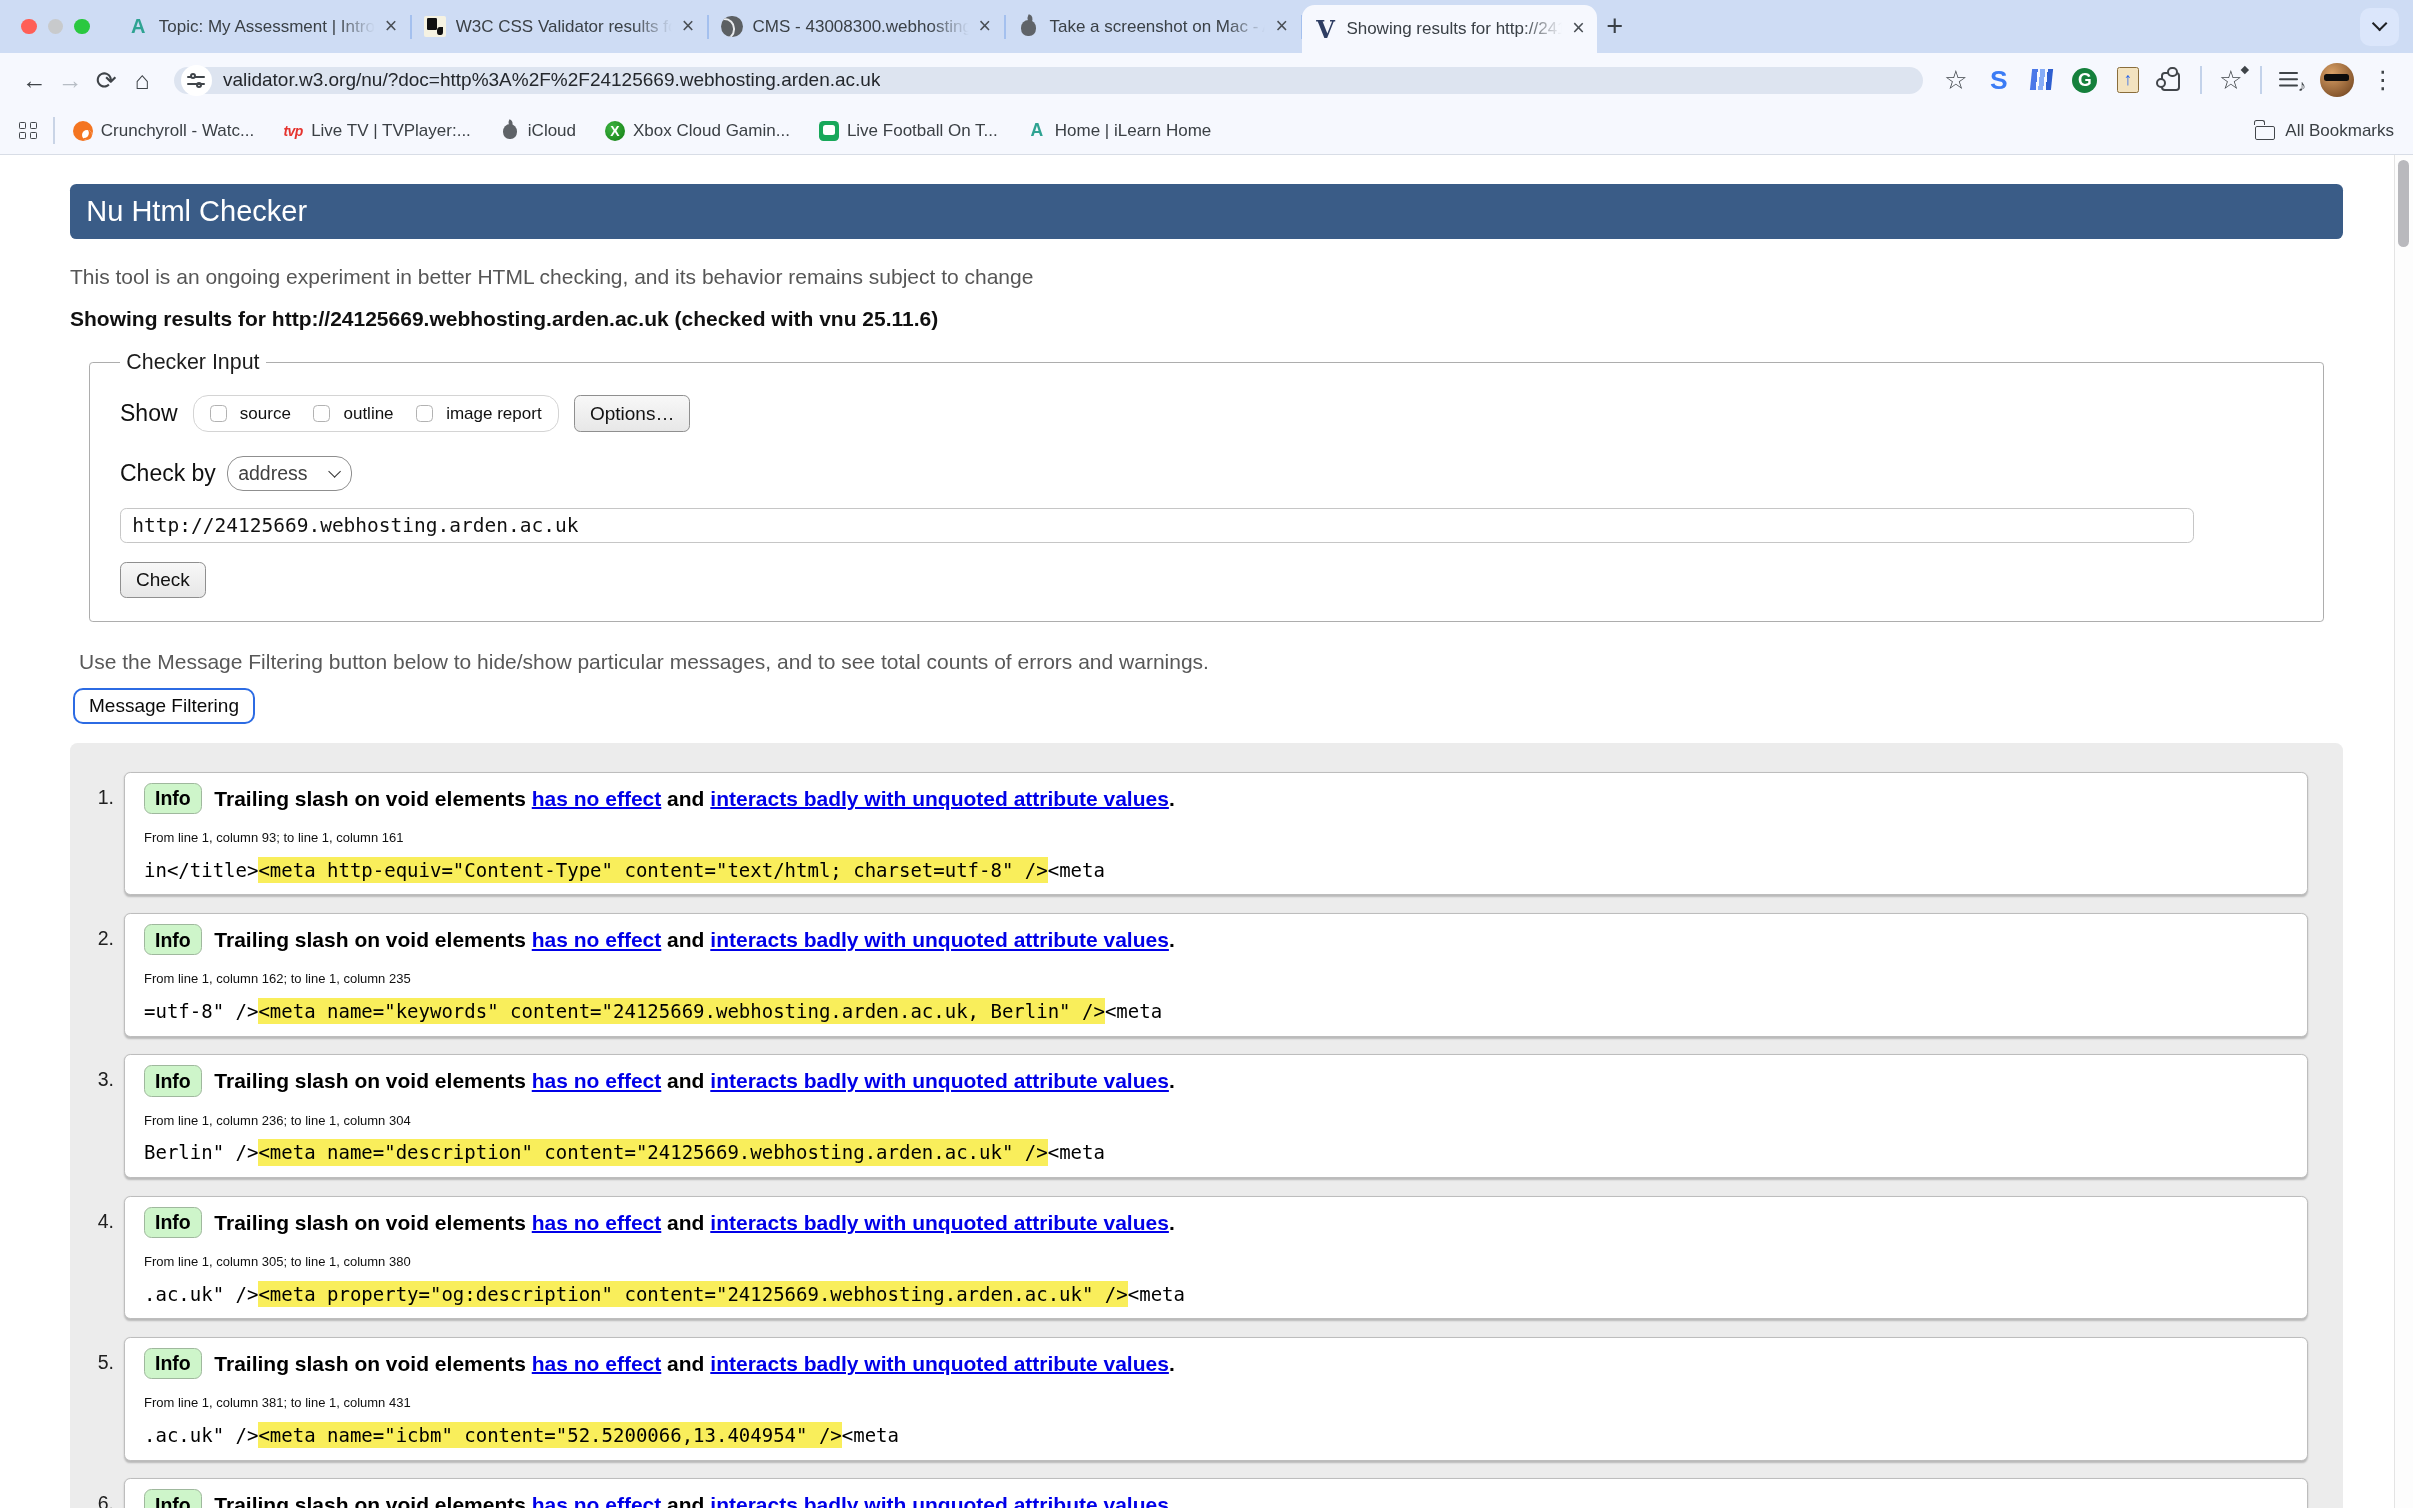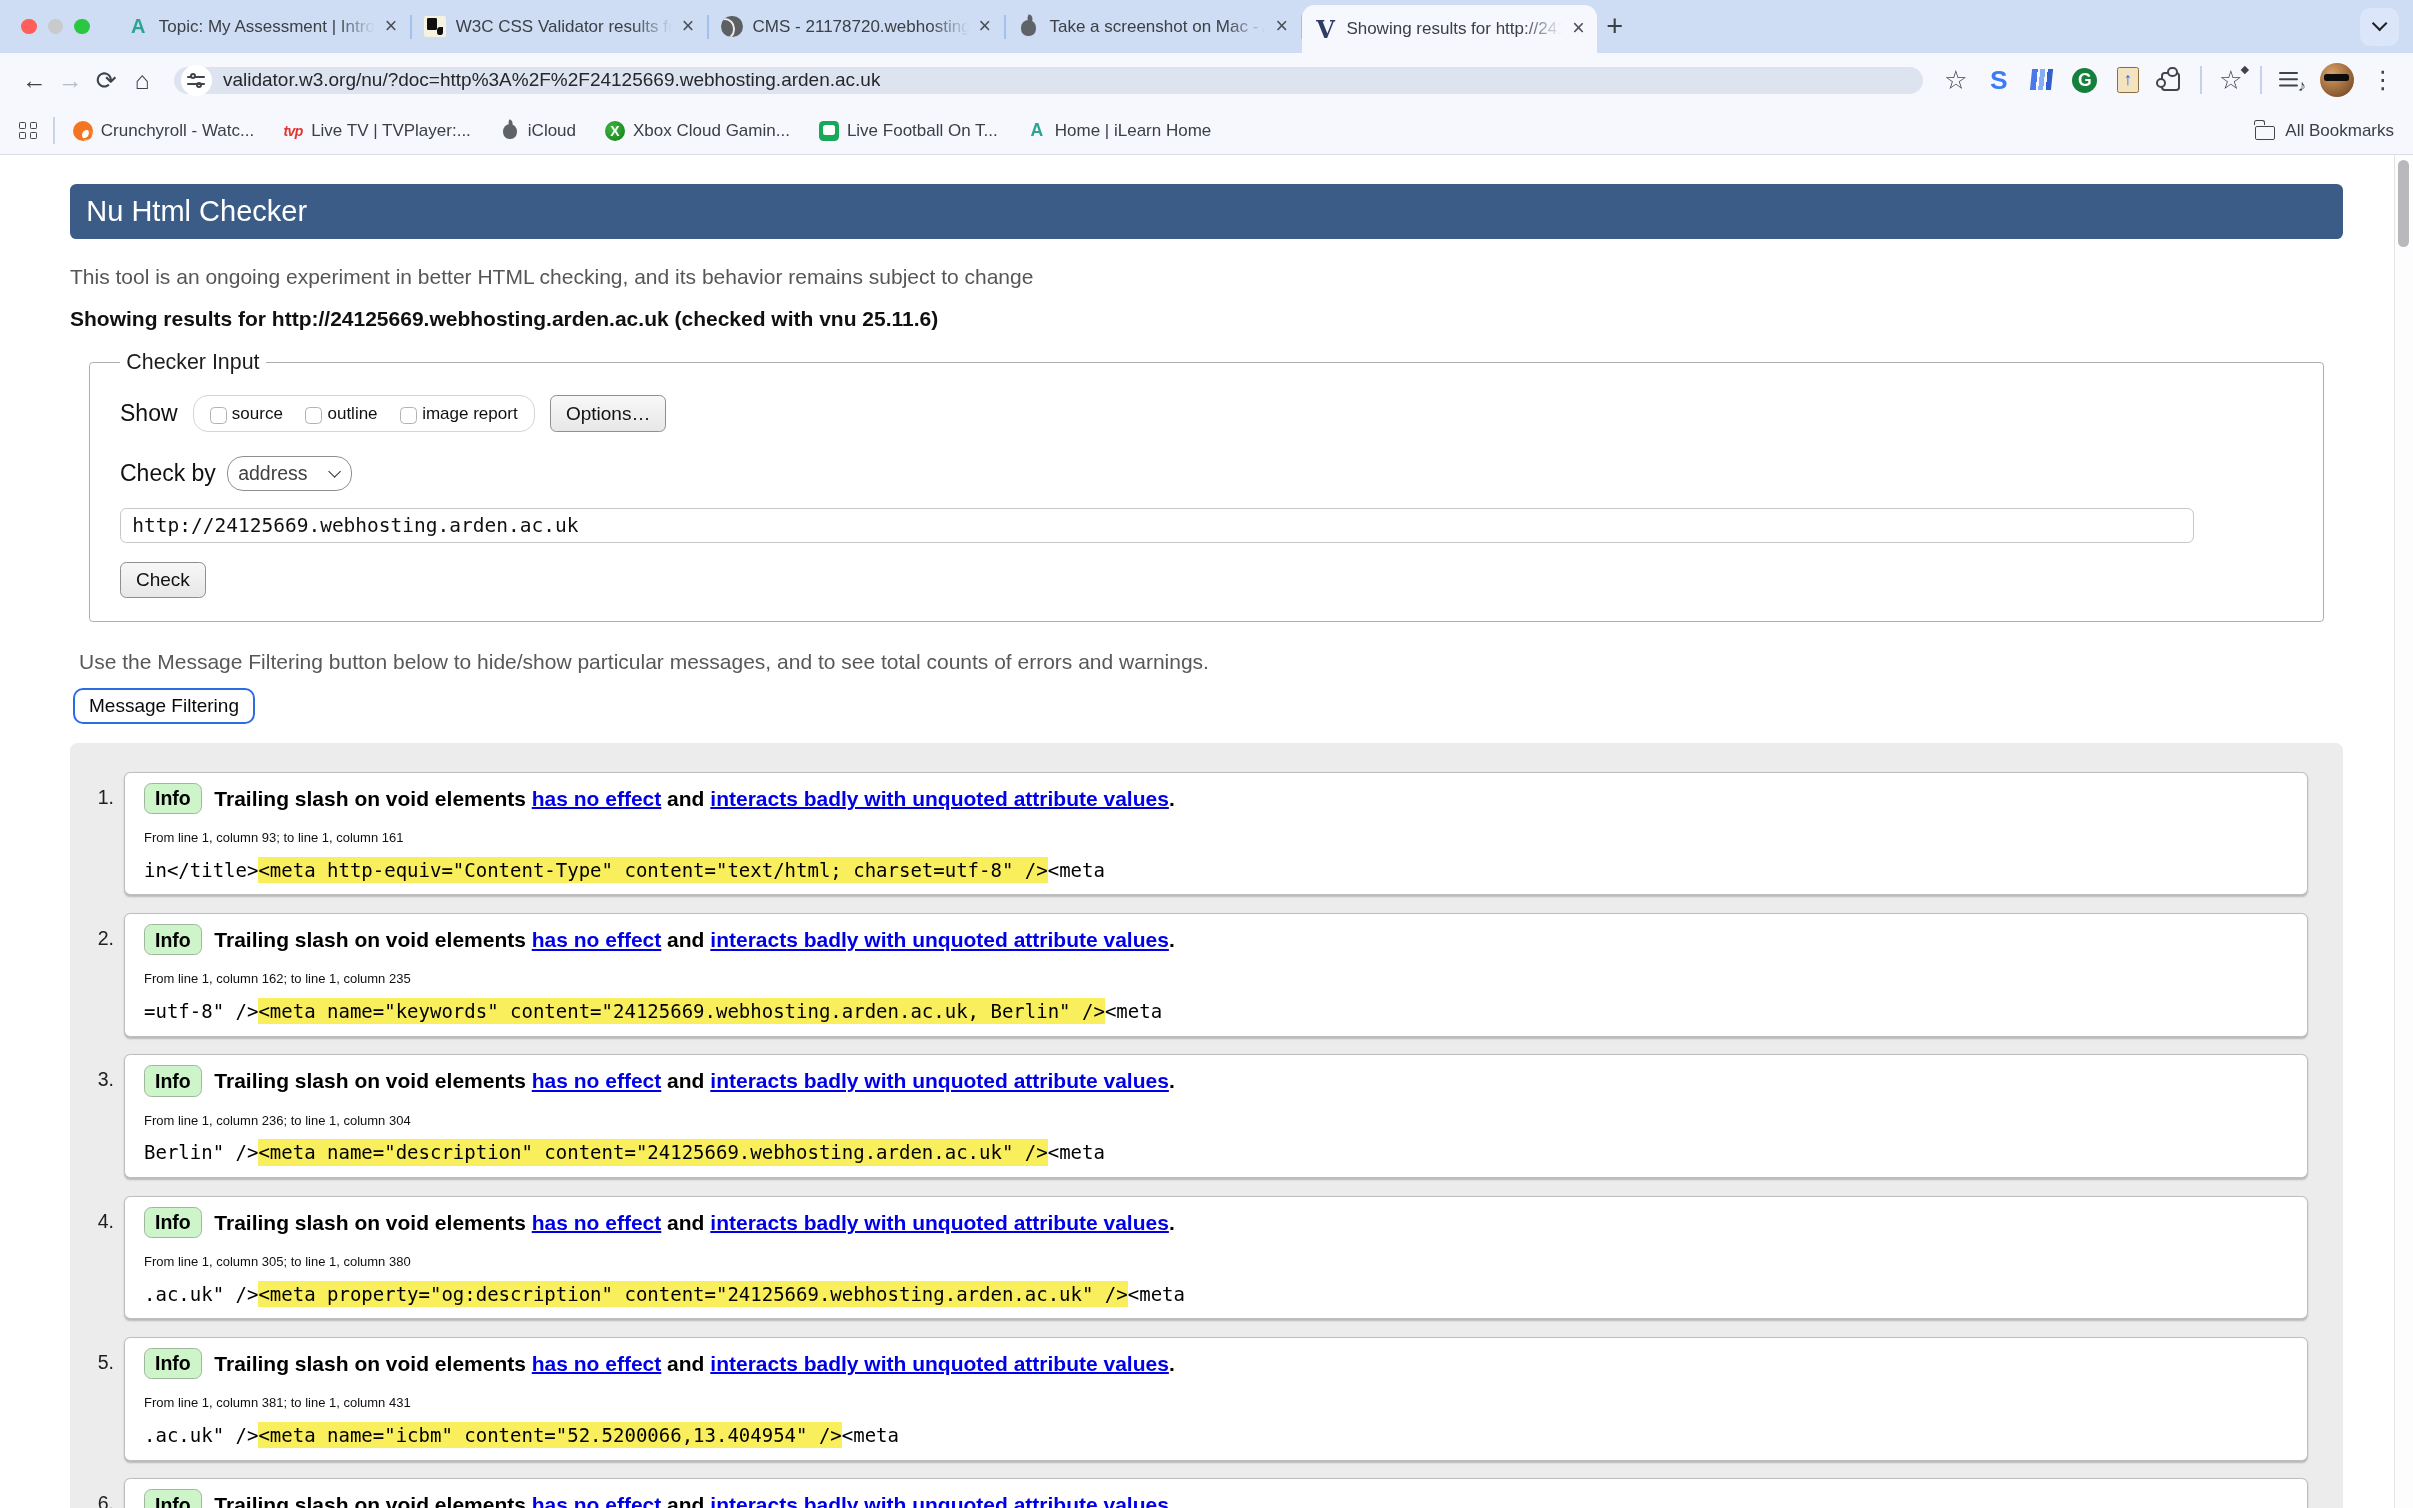--- a/index.html
+++ b/index.html
@@ -86,21 +86,21 @@
   .thumb{position:absolute;left:3.1px;top:5px;width:11.3px;height:87px;background:#b9b9bd;border-radius:5.7px}
   .banner{margin:29px 70px 0;height:55px;background:#3a5c87;border-radius:6.3px;color:#fff;font-size:29px;font-weight:500;line-height:55px;padding-left:16.3px}
   .subtitle{margin:26.4px 70px 0;font-size:21px;color:#565656}
   .res-heading{margin:17.6px 70px 0;font-size:21px;font-weight:bold;color:#101010}
   fieldset.checker{margin:19px 89px 0;border:1.3px solid #adadad;border-radius:3.8px;padding:6.3px 25px 22.6px 25px}
   fieldset.checker legend{font-size:21.4px;color:#1c1c1c;padding:0 6.3px;margin-left:5px}
   .row{display:flex;align-items:center;margin-left:5px}
   .show-row{margin-top:14px;gap:15px}
   .lbl{font-size:23px;color:#111}
   .cbgroup{display:flex;align-items:center;gap:22.6px;border:1.3px solid #d4d4d4;border-radius:15px;padding:7.5px 16.3px;background:#fff}
-  .cbitem{display:flex;align-items:flex-end;gap:5px}
+  .cbitem{display:flex;align-items:center;gap:13px}
   .cbbox{width:17px;height:17px;border:1.3px solid #b2b2b2;border-radius:4.4px;background:#fff}
   .cblbl{font-size:17px;color:#111}
   .macbtn{font-family:"Liberation Sans",sans-serif;font-size:19px;color:#111;padding:6.3px 15px;background:linear-gradient(#f8f8f8,#e7e7e7);border:1.3px solid #8f8f8f;border-radius:6.3px}
   .checkby-row{margin-top:24px;gap:11.3px}
   .select{position:relative;border:1.3px solid #8f8f8f;border-radius:16px;padding:5px 43px 5px 10px;font-size:19.5px;color:#404040;background:#fff}
   .select::after{content:"";position:absolute;right:11.3px;top:10px;width:8.2px;height:8.2px;border-right:1.9px solid #333;border-bottom:1.9px solid #333;transform:rotate(45deg)}
   .url-input{display:block;margin:16.3px 0 0 5px;width:2074px;height:35px;border:1.3px solid #c6c6c6;border-radius:6.3px;font-family:"DejaVu Sans Mono",monospace;font-size:19.5px;padding:0 11.3px;color:#101010}
   .check-btn{margin:19px 0 0 5px}
   .hint{margin:28px 70px 0 79px;font-size:21px;color:#585858}
   .filter-btn{margin:14px 0 0 73px;font-family:"Liberation Sans",sans-serif;font-size:19px;color:#0a0a0a;background:#fff;border:2.5px solid #2c6be3;border-radius:10px;padding:5px 14px}
@@ -133,21 +133,21 @@
   </div>
 <i class="tabsep"></i>
   <div class="tab">
     <span class="fav fav-w3c"></span>
     <span class="tab-title">W3C CSS Validator results for</span>
     <span class="tab-close">×</span>
   </div>
 <i class="tabsep"></i>
   <div class="tab">
     <span class="fav fav-globe"></span>
-    <span class="tab-title">CMS - 21178720.webhosting</span>
+    <span class="tab-title">CMS - 43008300.webhosting</span>
     <span class="tab-close">×</span>
   </div>
 <i class="tabsep"></i>
   <div class="tab">
     <span class="fav fav-apple"></span>
     <span class="tab-title">Take a screenshot on Mac - A</span>
     <span class="tab-close">×</span>
   </div>
 <i class="tabsep"></i>
   <div class="tab active">

